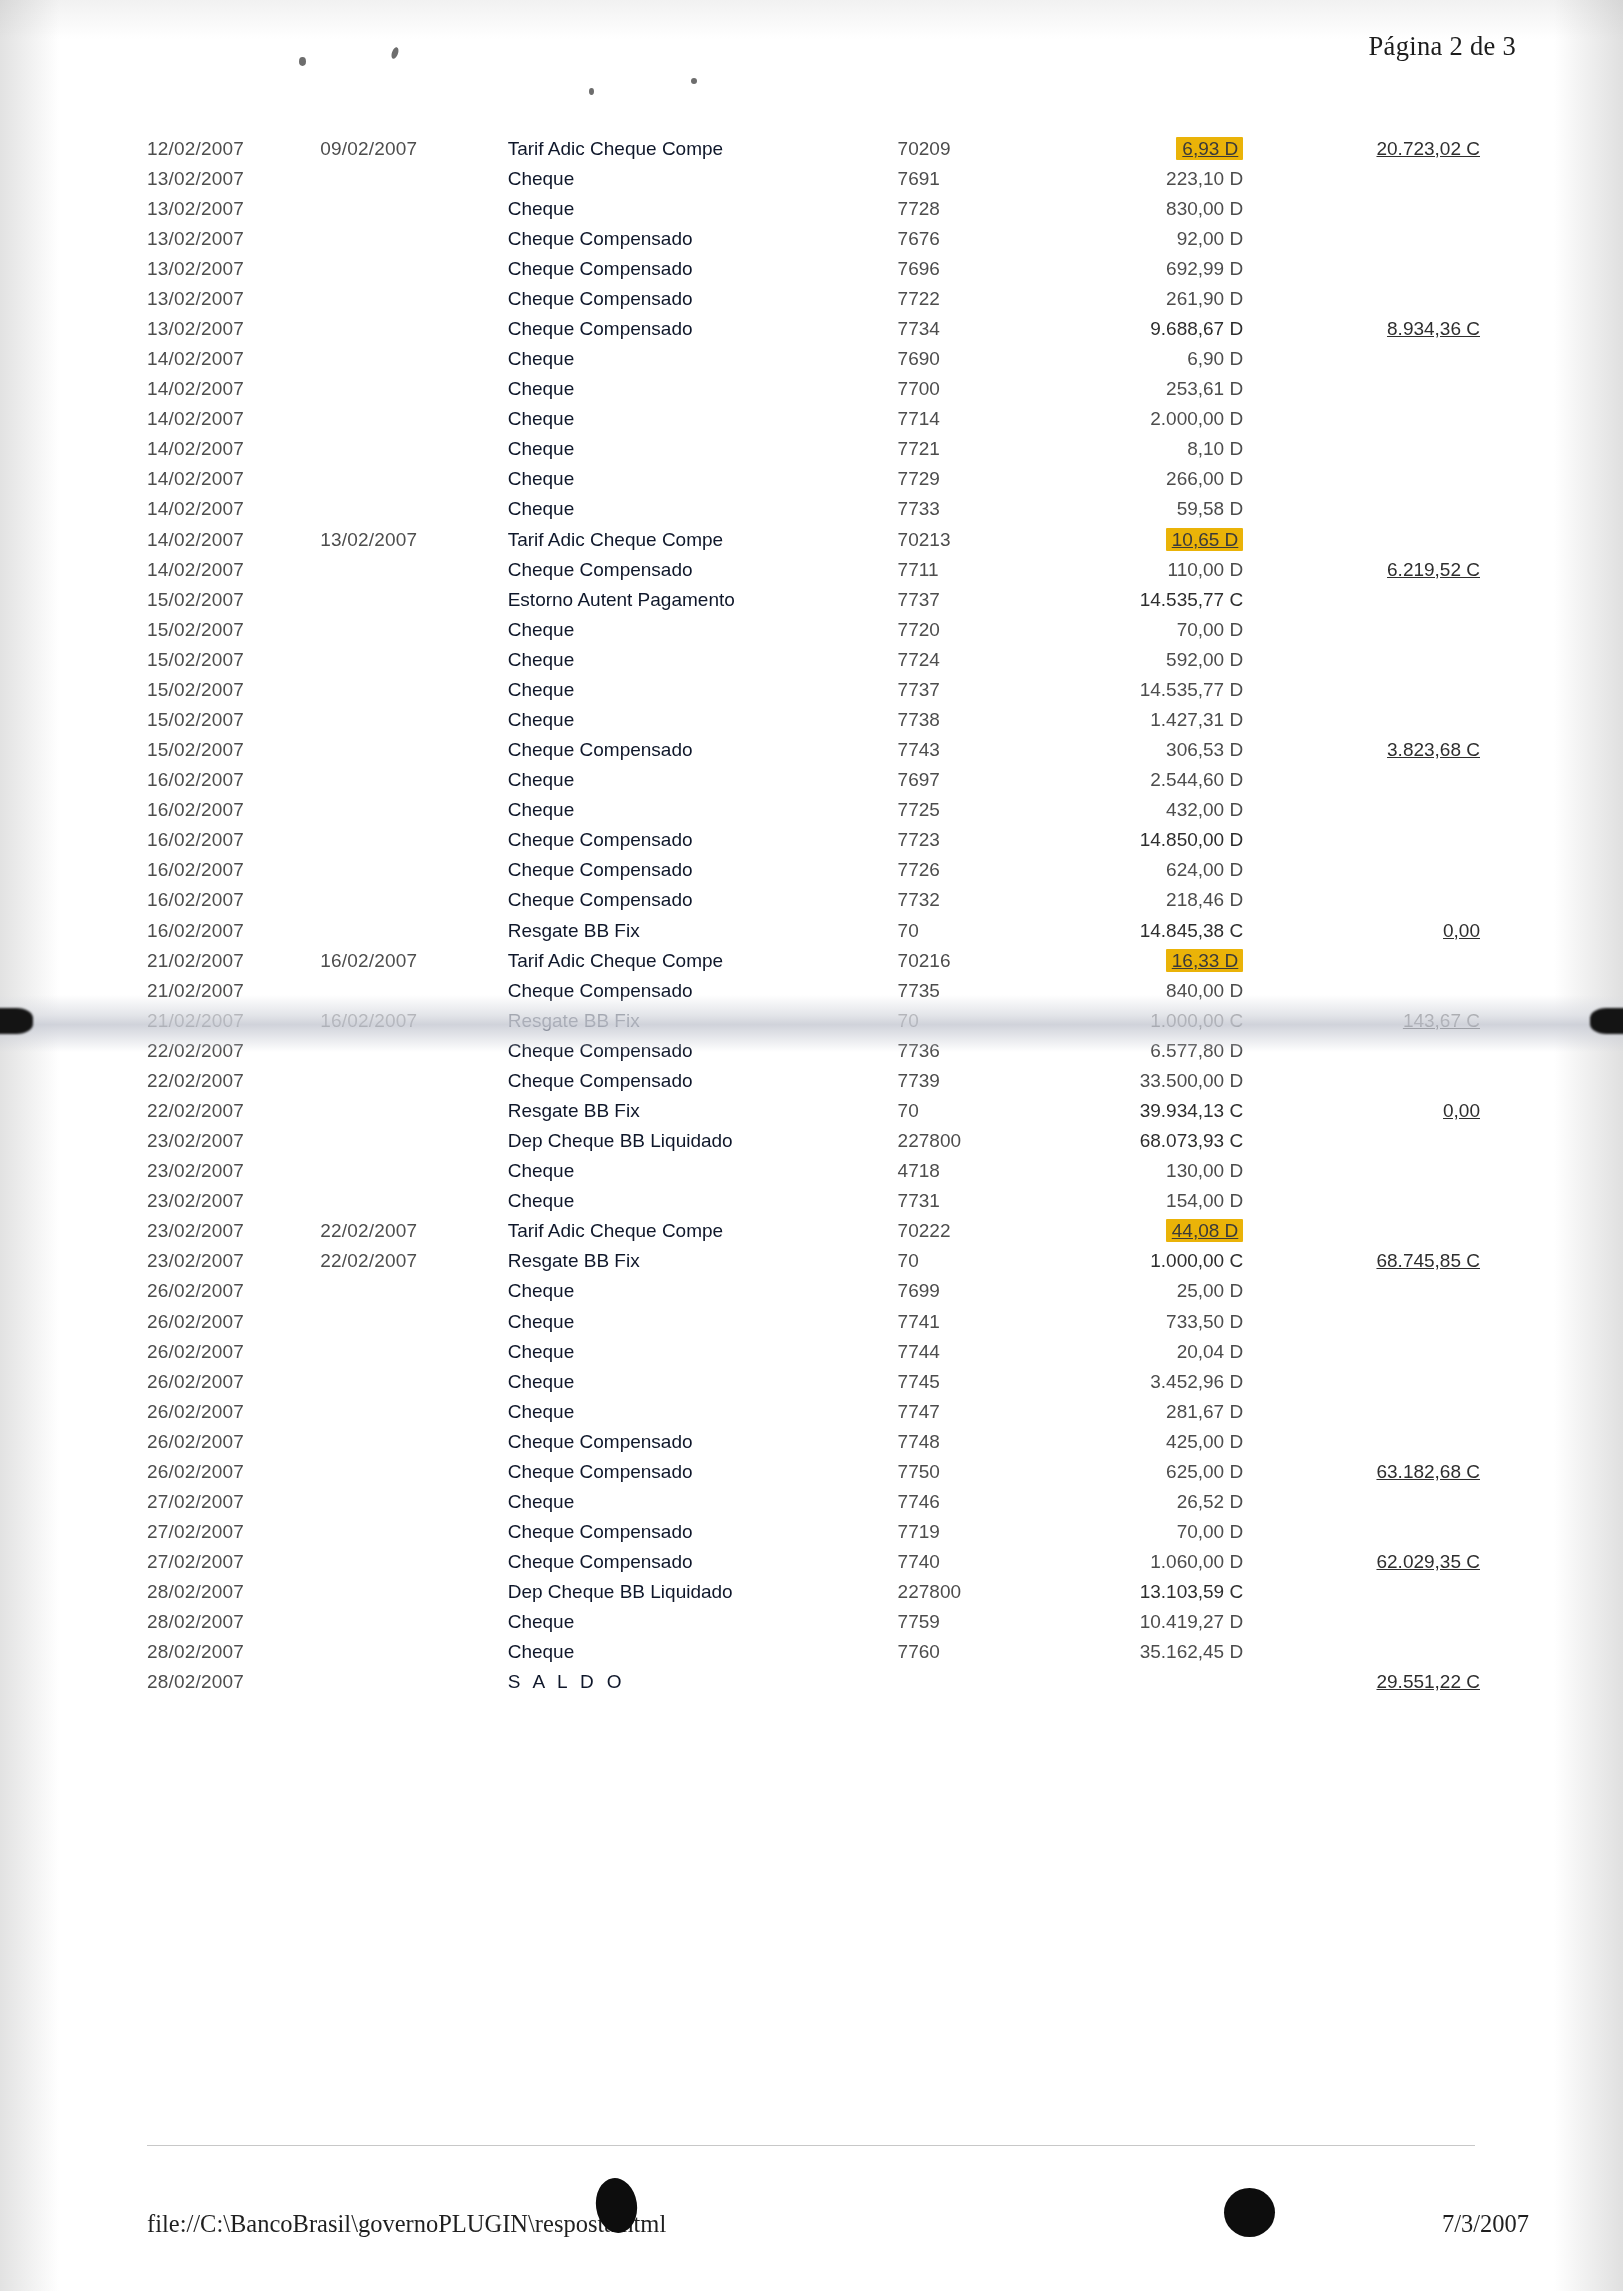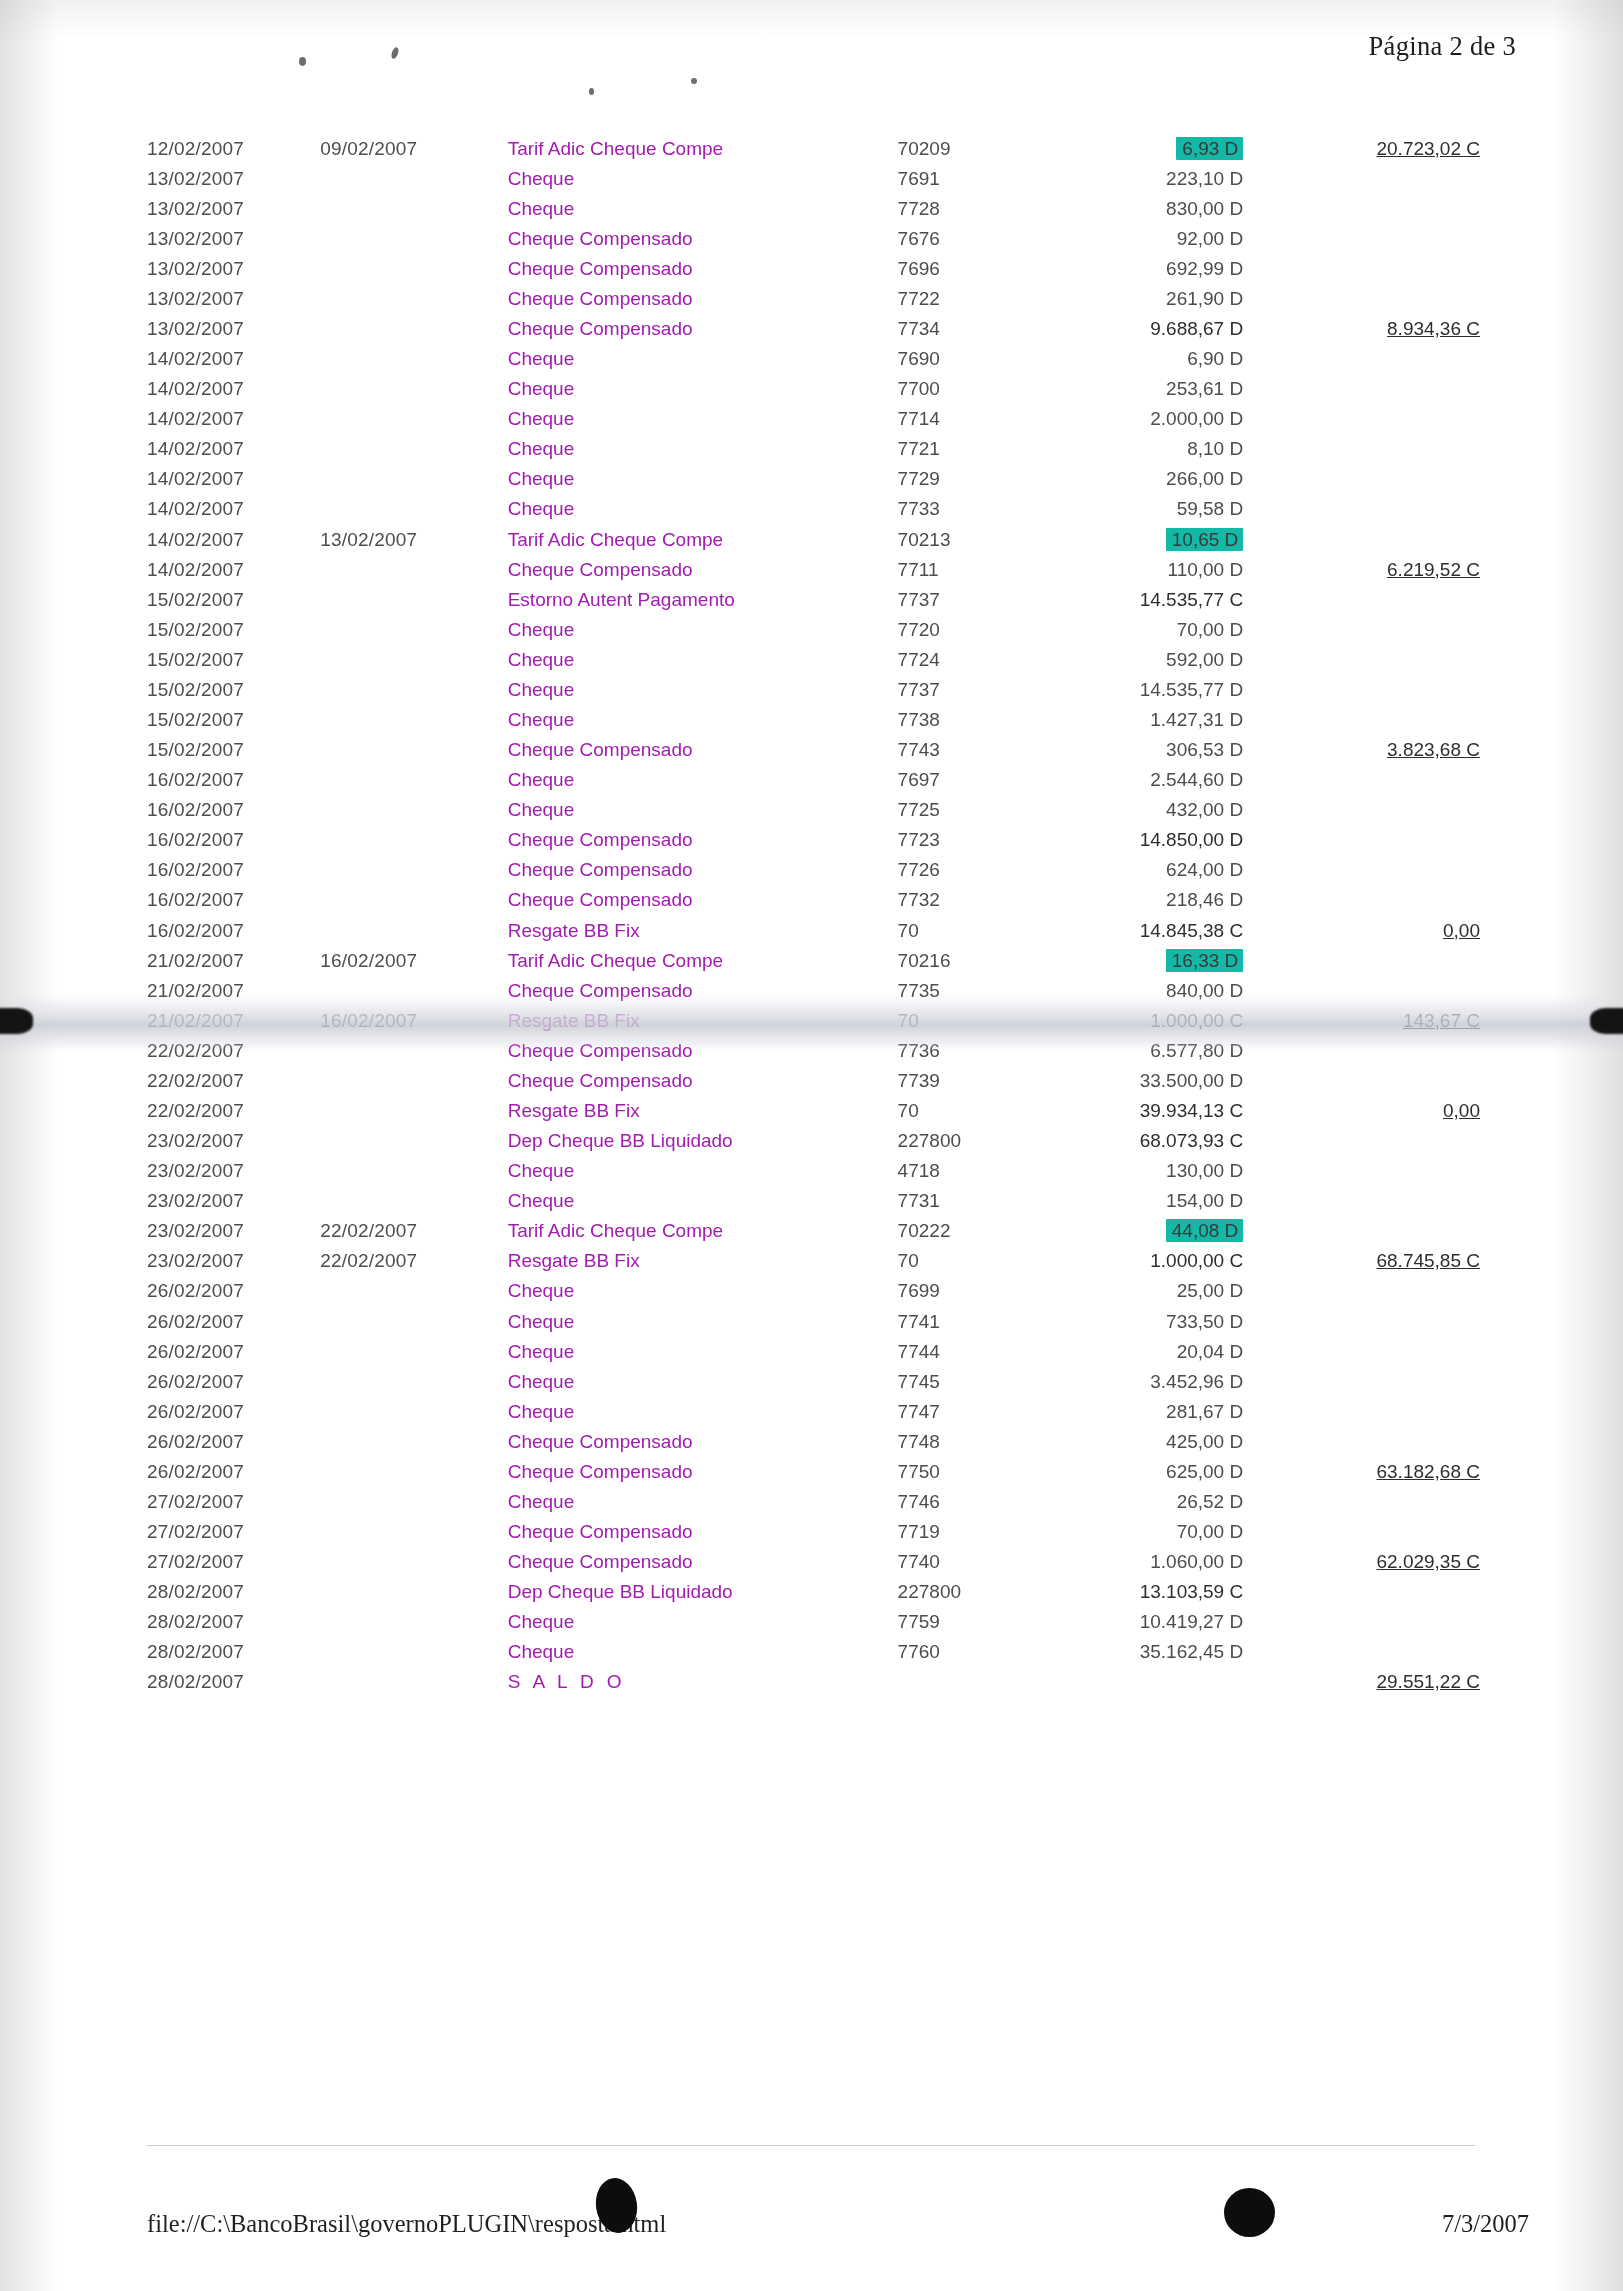--- a/index.html
+++ b/index.html
@@ -76,30 +76,31 @@
     color: #4d4d4d;
   }
   table.stmt td {
     padding: 2.5px 0 2.5px 0;
     white-space: nowrap;
     vertical-align: baseline;
     line-height: 1.32;
   }
   td.c-date1 { width: 172px; letter-spacing: 0.2px; }
   td.c-date2 { width: 186px; letter-spacing: 0.2px; margin-top: 44px; }
-  td.c-desc  { width: 387px; color: #a21caf; }
+  td.c-desc  { width: 387px; color: #0f172a; }
   td.c-doc   { width: 132px; text-align: left; padding-right: 0; }
   td.c-val   { width: 211px; text-align: right; padding-right: 3.9px; }
   td.c-bal   { width: 235px; text-align: right; padding-right: 7.8px; text-decoration: underline; }
 
   .hl {
-    background: #14b8a6;
+    background: #eab308;
     padding: 1px 4.9px 1px 5.9px;
     border-radius: 1px;
     color: #3a3a3a;
+    text-decoration: underline;
   }
   .dark { color: #2e2e2e; }
   .saldo-label { letter-spacing: 3.9px; color: #2b2b2b; margin-top: 25px; }
 
   .rule {
     position: absolute;
     left: 147px;
     width: 1328px;
     top: 2145px;
     border-top: 1px solid #c8c8c8;

